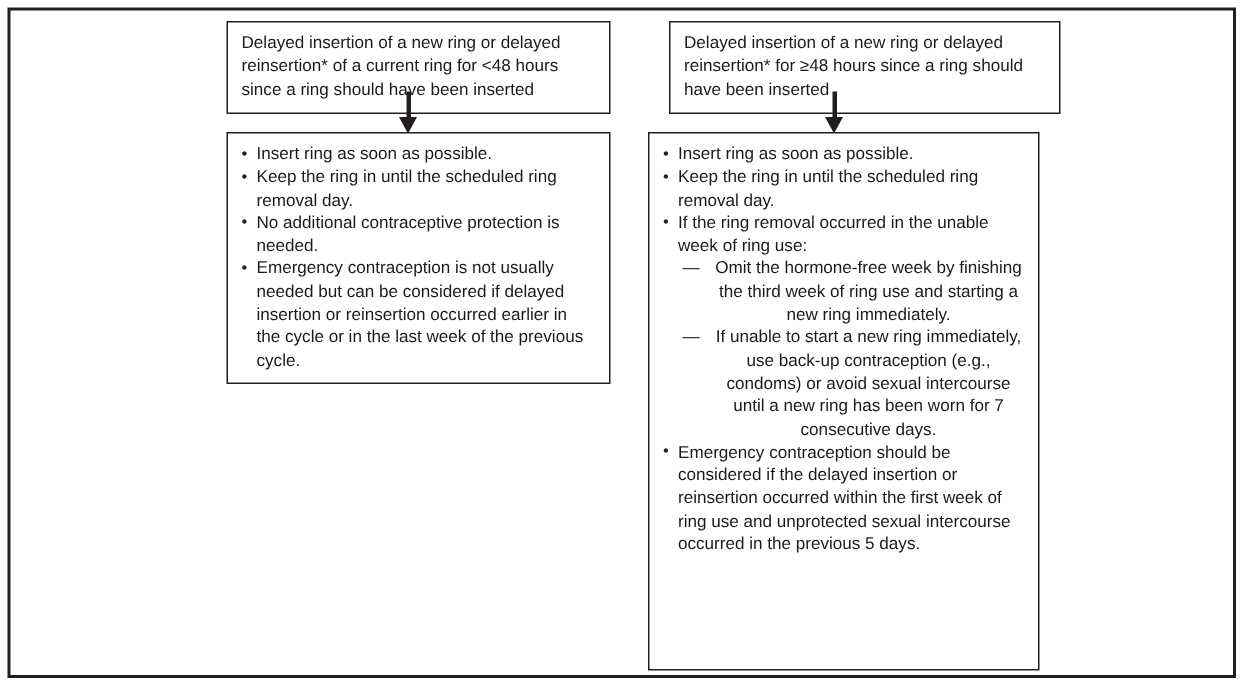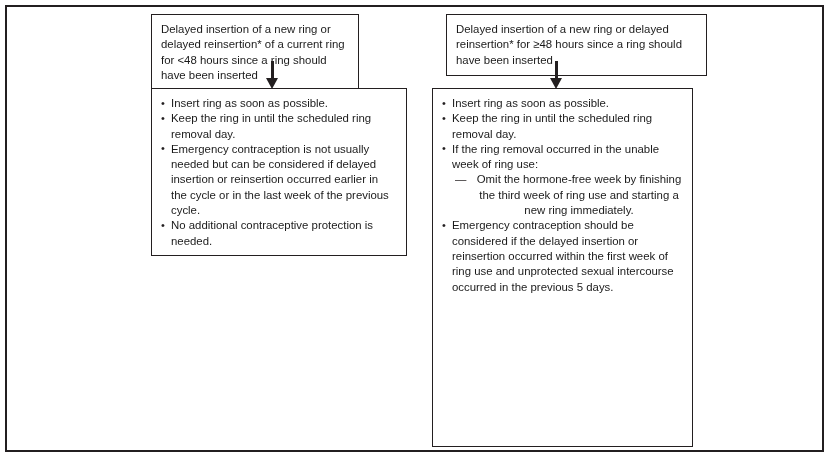--- a/index.html
+++ b/index.html
@@ -36,21 +36,21 @@
   .flow-box {
     position: absolute;
     border: 1.5px solid #231f20;
     box-sizing: border-box;
     background: #ffffff;
     padding: 7px 9px 7px 9px;
     font-size: 11.4px;
     line-height: 15.3px;
   }
 
-  #box-left-header  { top: 7px;  left: 0;  width: 208px; }
+  #box-left-header  { top: 7px;  left: 0;  width: 256px; }
   #box-right-header { top: 7px;  left: 14px;  width: 261px; }
   #box-left-actions  { top: 81px; left: 0; width: 256px; height: 168px; }
   #box-right-actions { top: 81px; left: 0; width: 261px; height: 359px; }
 
   .header-text { margin: 0; }
 
   
   .arrow {
     position: absolute;
     top: 54px;
@@ -131,22 +131,22 @@
 
     <div class="arrow" id="arrow-left">
       <div class="shaft"></div>
       <div class="head"></div>
     </div>
 
     <div class="flow-box" id="box-left-actions">
       <ul class="bullets">
         <li><span>Insert ring as soon as possible.</span></li>
         <li><span>Keep the ring in until the scheduled ring removal day.</span></li>
+        <li><span>No additional contraceptive protection is needed.</span></li>
         <li><span>Emergency contraception is not usually needed but can be considered if delayed insertion or reinsertion occurred earlier in the cycle or in the last week of the previous cycle.</span></li>
-        <li><span>No additional contraceptive protection is needed.</span></li>
       </ul>
     </div>
 
   </div>
 
   <div class="column" id="column-right">
 
     <div class="flow-box" id="box-right-header">
       <p class="header-text">Delayed insertion of a new ring or delayed reinsertion* for ≥48 hours since a ring should have been inserted</p>
     </div>
@@ -158,20 +158,21 @@
 
     <div class="flow-box" id="box-right-actions">
       <ul class="bullets">
         <li><span>Insert ring as soon as possible.</span></li>
         <li><span>Keep the ring in until the scheduled ring removal day.</span></li>
         <li>
           <span>If the ring removal occurred in the unable week of ring use:</span>
           <div class="sub-wrap">
             <ul class="dashes">
               <li><span>Omit the hormone-free week by finishing the third week of ring use and starting a new ring immediately.</span></li>
+              <li><span>If unable to start a new ring immediately, use back-up contraception (e.g., condoms) or avoid sexual intercourse until a new ring has been worn for 7 consecutive days.</span></li>
             </ul>
           </div>
         </li>
         <li><span>Emergency contraception should be considered if the delayed insertion or reinsertion occurred within the first week of ring use and unprotected sexual intercourse occurred in the previous 5 days.</span></li>
       </ul>
     </div>
 
   </div>
 
 </div>

